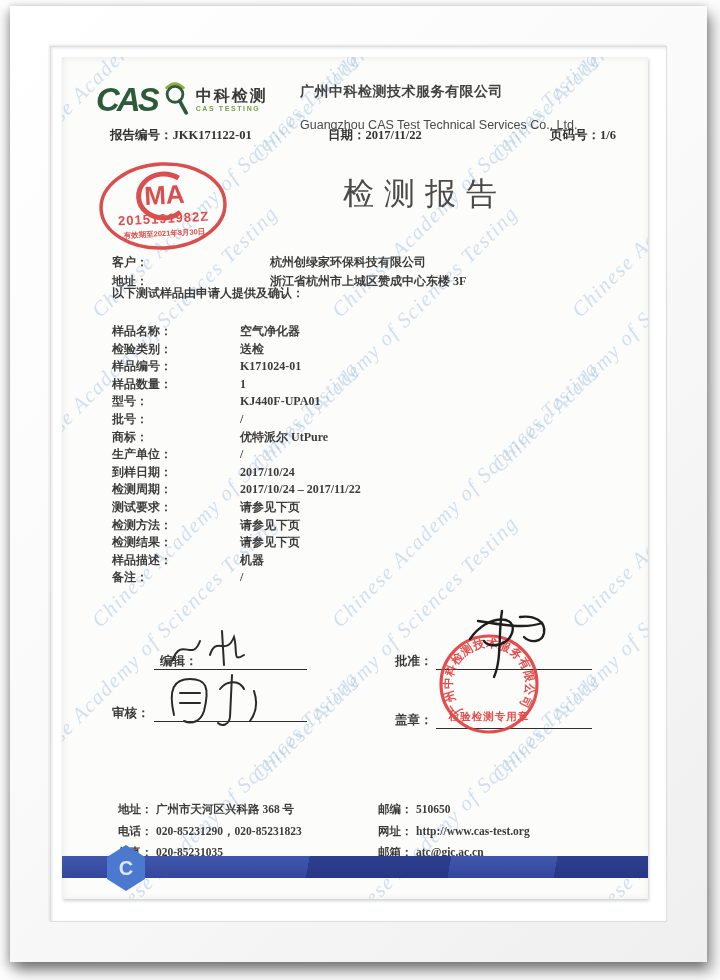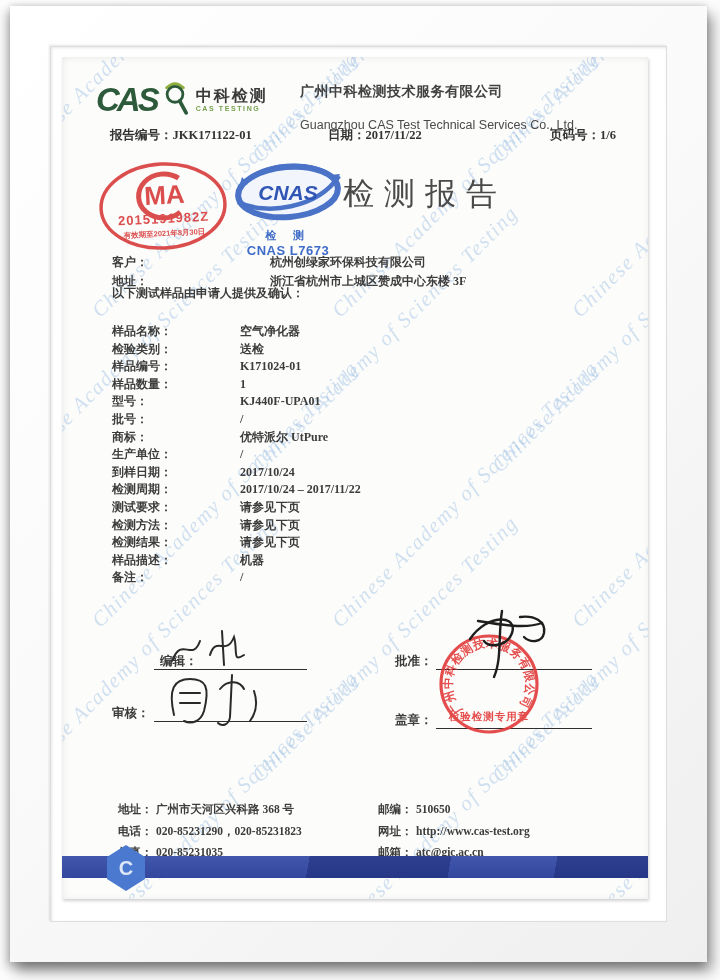--- a/index.html
+++ b/index.html
@@ -138,32 +138,20 @@
       </div>
 
       <svg class="cma-stamp" viewBox="0 0 134 94">
         <ellipse cx="67" cy="47" rx="62" ry="42" fill="none" stroke="#d94040" stroke-width="3.5"></ellipse>
         <path d="M 84 20 A 25 22 0 1 0 84 54" fill="none" stroke="#d94040" stroke-width="5"></path>
         <text x="69" y="45" text-anchor="middle" font-size="26" font-weight="bold" fill="#d94040">MA</text>
         <text x="67" y="64" text-anchor="middle" font-size="13" font-weight="bold" letter-spacing="1" fill="#d94040">2015191982Z</text>
         <text x="67" y="77" text-anchor="middle" font-size="7.5" font-weight="bold" fill="#d94040">有效期至2021年8月30日</text>
       </svg>
 
-      <div class="cnas">
-        <svg width="112" height="62" viewBox="0 0 112 62">
-          <ellipse cx="56" cy="31" rx="50" ry="25" fill="#f2f6fc" stroke="#4a73c8" stroke-width="6" transform="rotate(-5 56 31)"></ellipse>
-          <path d="M6 41 C34 55 86 47 107 15" stroke="#4a73c8" stroke-width="4.5" fill="none"></path>
-          <path d="M108 13 l-10 1 6 8 z" fill="#4a73c8"></path>
-          <path d="M103 17 C80 -3 28 1 9 25" stroke="#4a73c8" stroke-width="3.5" fill="none"></path>
-          <path d="M7 26 l9 -3 -6 -7 z" fill="#4a73c8"></path>
-          <text x="56" y="39" text-anchor="middle" font-size="21" font-style="italic" font-weight="bold" fill="#3055b5">CNAS</text>
-        </svg>
-        <div class="cnas-sub">检 测</div>
-        <div class="cnas-code">CNAS L7673</div>
-      </div>
 
       <div class="doc-title">检测报告</div>
 
       <div class="rowlist client">
         <div class="field-row">
             <span class="f-label">客户：</span>
             <span class="f-value">杭州创绿家环保科技有限公司</span>
           </div>
           <div class="field-row">
             <span class="f-label">地址：</span>

